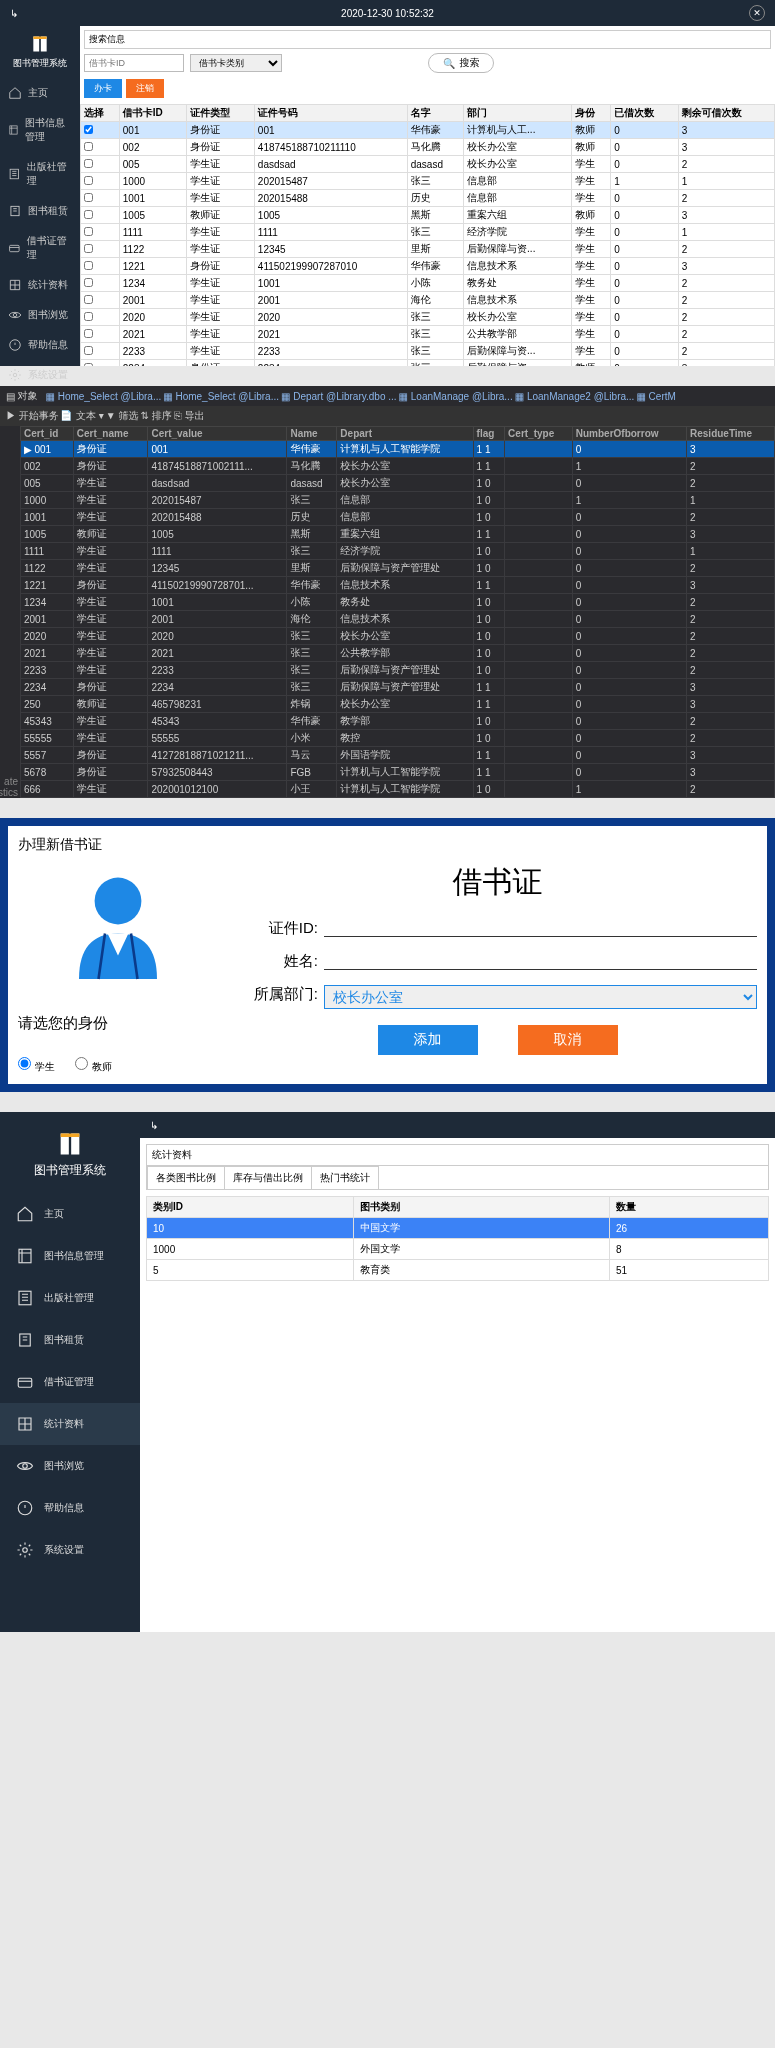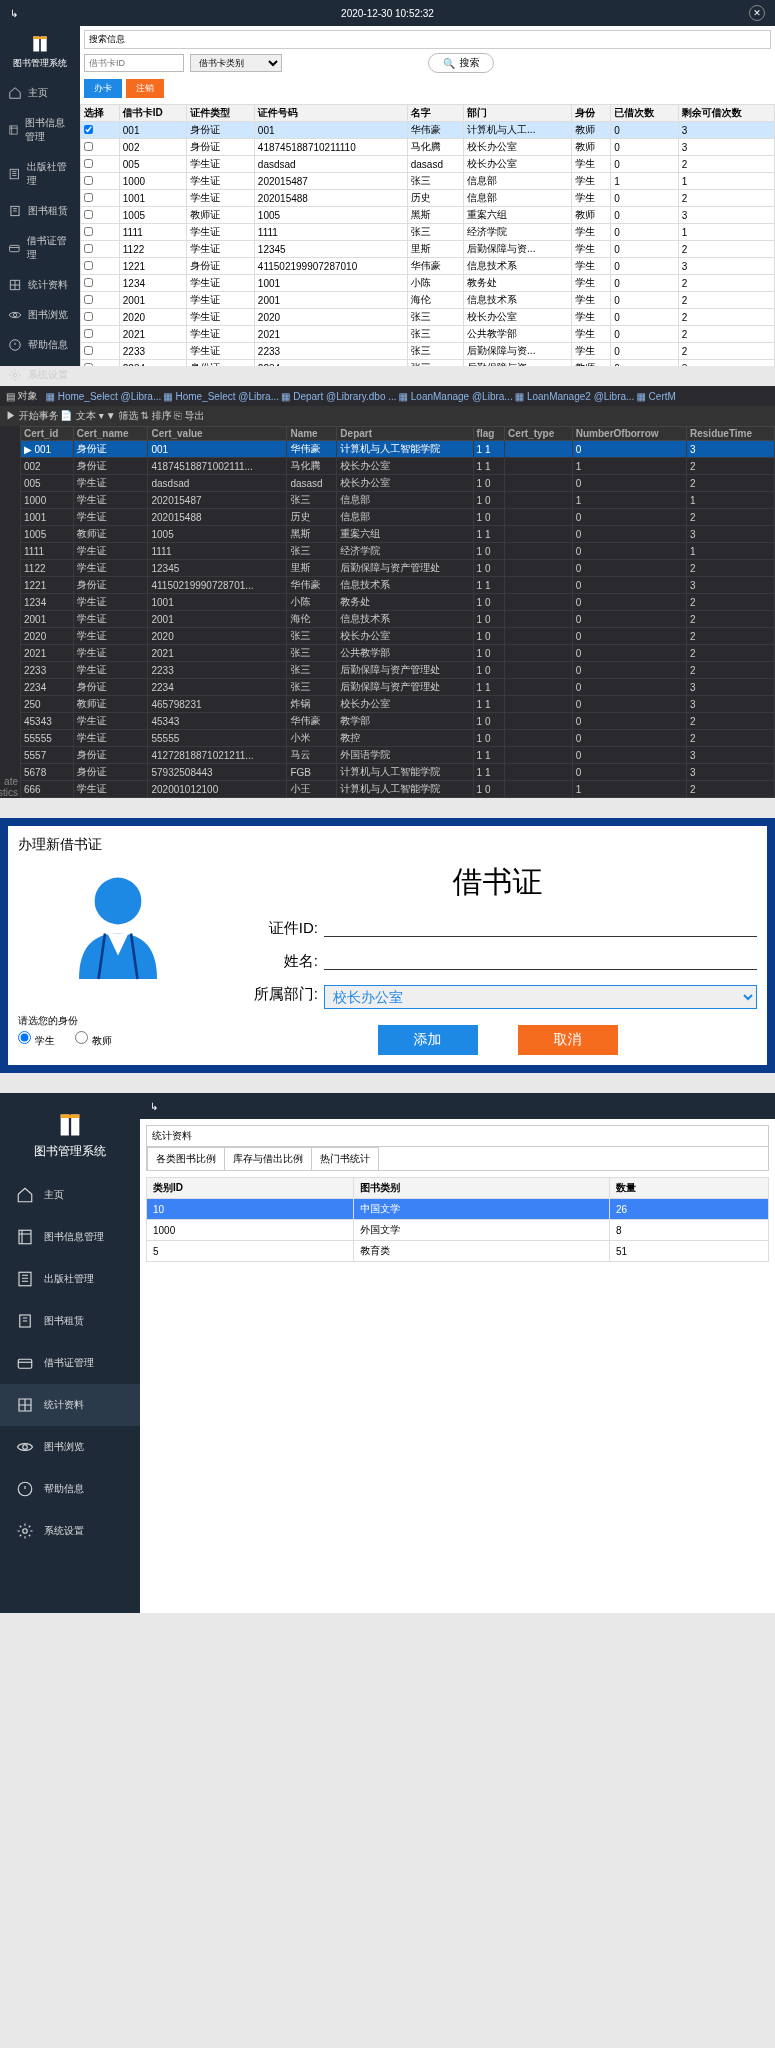--- a/index.html
+++ b/index.html
@@ -39,21 +39,21 @@
 .panel2 th{background:#333;color:#aaa;border:1px solid #444}
 .panel2 td{border:1px solid #3a3a3e}
 .panel2 .sel td{background:#0b5cad;color:#fff}
 
 .panel3{border:8px solid #0a3a8a;background:#fff;padding:10px}
 .p3title{font-size:14px;margin-bottom:8px}
 .p3body{display:flex;gap:20px}
 .p3left{flex:0 0 200px;display:flex;flex-direction:column;align-items:center}
 .avatar svg{width:130px;height:130px}
 .p3radio{margin-top:20px;align-self:flex-start}
-.p3radio .lbl{font-size:10px;margin-bottom:3px}
+.p3radio .lbl{font-size:15px;margin-bottom:24px}
 .p3radio label{font-size:13px;margin-right:18px}
 .p3right{flex:1}
 .bigtitle{font-size:30px;text-align:center;margin-bottom:16px;font-family:SimSun,serif}
 .formrow{display:flex;margin-bottom:14px}
 .formrow .lbl{width:80px;font-size:15px;text-align:right;margin-right:6px}
 .formrow .line{flex:1;border-bottom:1px solid #333;height:18px}
 .formrow select{flex:1;border:1px solid #1e88e5;height:24px;font-size:14px;color:#1e88e5;padding:0 4px}
 .p3btns{display:flex;justify-content:center;gap:40px;margin-top:16px}
 .p3btns button{width:100px;height:30px;border:none;color:#fff;font-size:14px}
 

